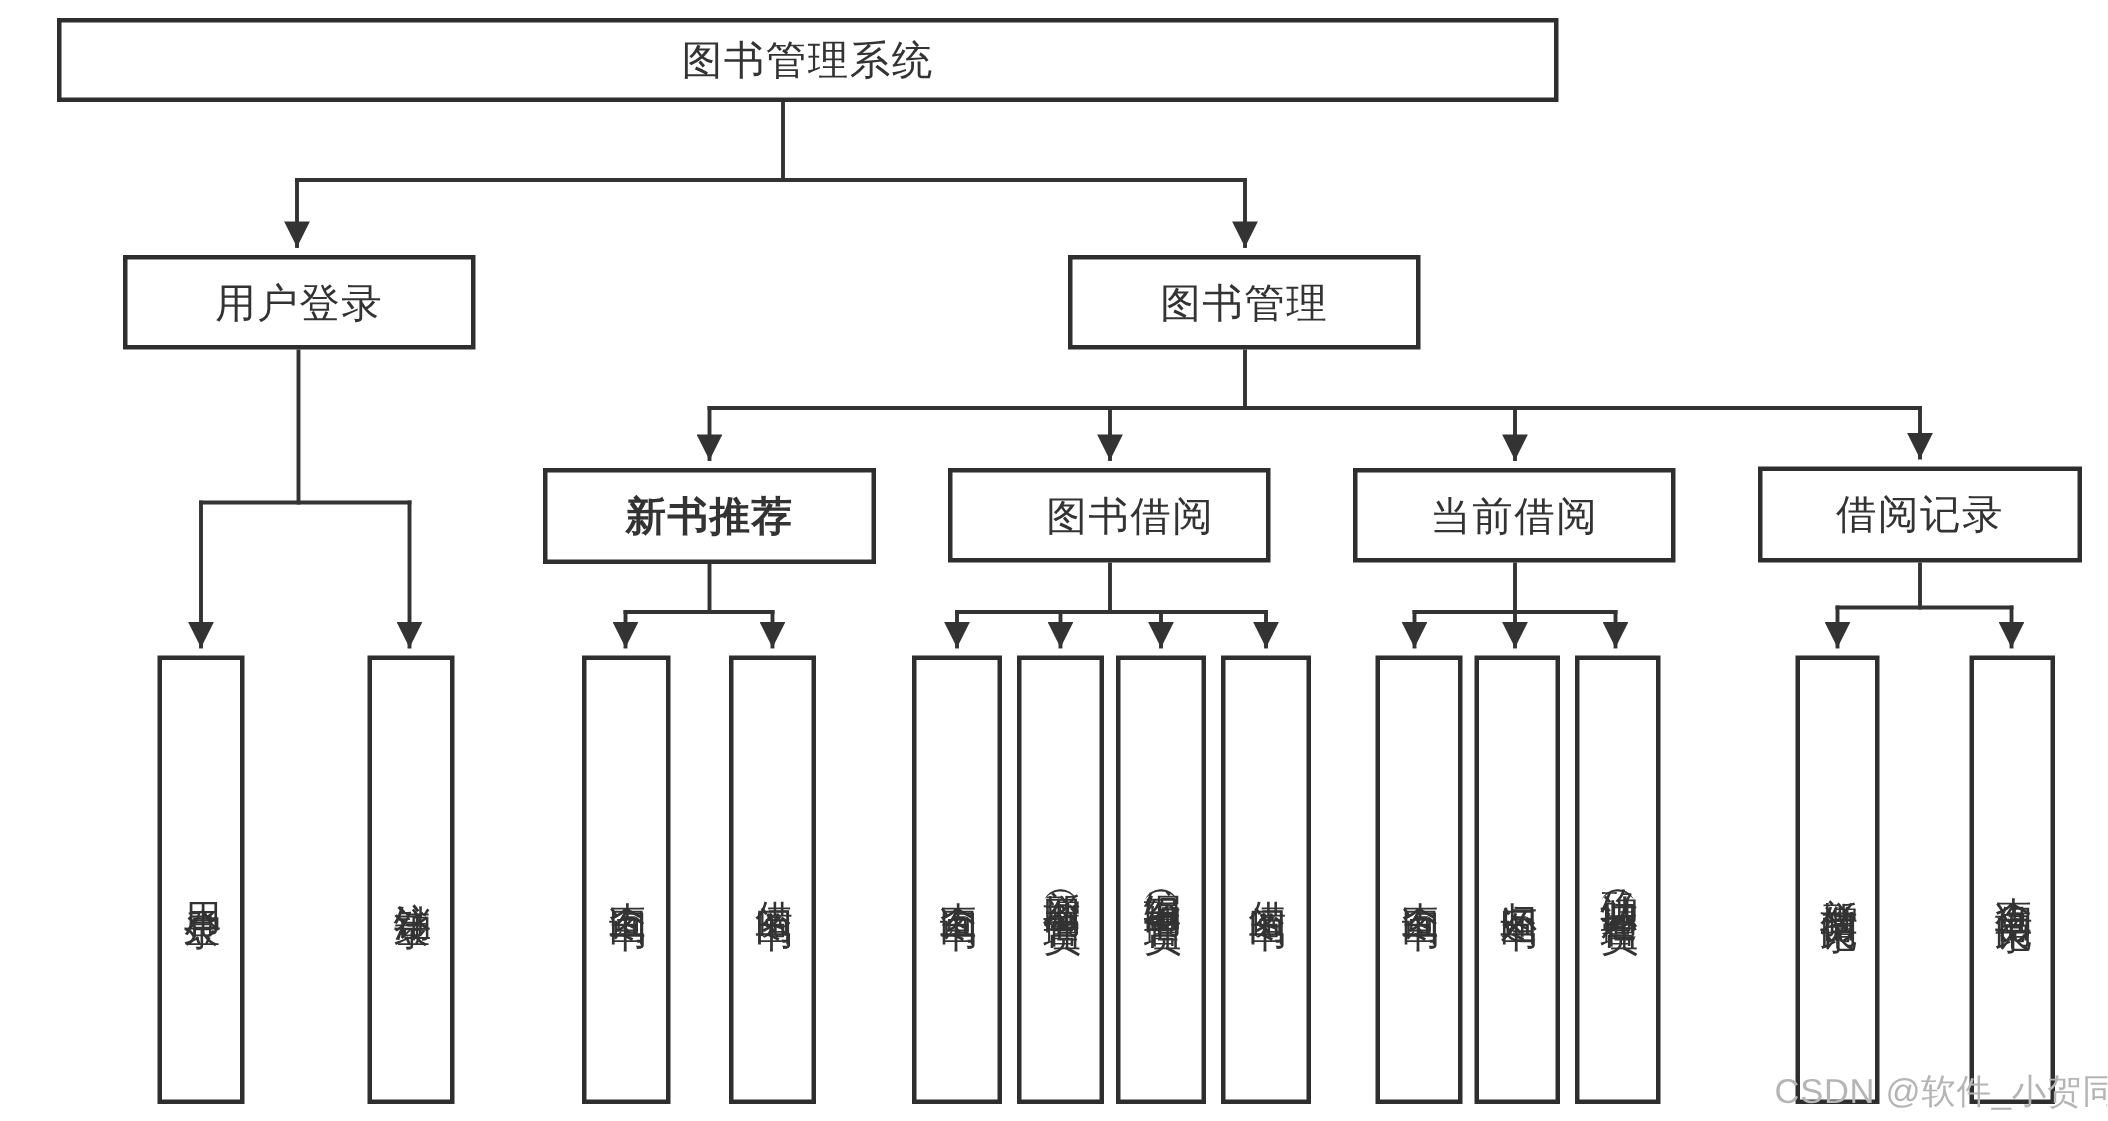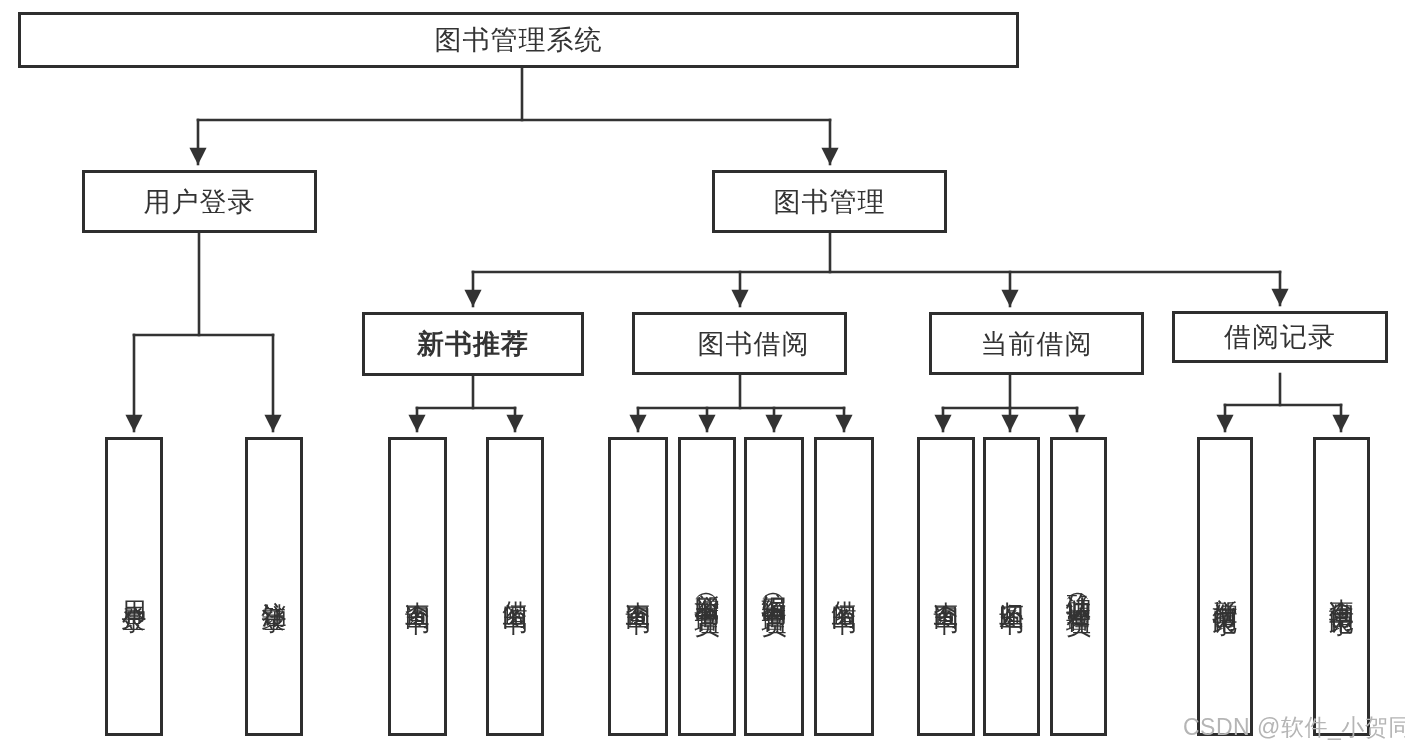--- a/index.html
+++ b/index.html
@@ -108,29 +108,29 @@
     <path class="edge" marker-end="url(#arrow)" d="M943 408 V431"></path>
     <path class="edge" marker-end="url(#arrow)" d="M1010 408 V431"></path>
     <path class="edge" marker-end="url(#arrow)" d="M1077 408 V431"></path>
 
     <path class="edge" d="M1280 374 V405"></path>
     <path class="edge" d="M1225 405 H1341"></path>
     <path class="edge" marker-end="url(#arrow)" d="M1225 405 V431"></path>
     <path class="edge" marker-end="url(#arrow)" d="M1341 405 V431"></path>
   </svg>
 
-  <div class="node hnode" style="left:18px; top:12px; width:1001px; height:56px;">图书管理系统</div>
+  <div class="node hnode" style="left:38px; top:12px; width:1001px; height:56px;">图书管理系统</div>
 
   <div class="node hnode" style="left:82px; top:170px; width:235px; height:63px;">用户登录</div>
   <div class="node hnode" style="left:712px; top:170px; width:235px; height:63px;text-align:right;">图书管理</div>
 
   <div class="node hnode" style="left:362px; top:312px; width:222px; height:64px;font-weight:bold;">新书推荐</div>
   <div class="node hnode" style="left:632px; top:312px; width:215px; height:63px;padding-left:28px;">图书借阅</div>
-  <div class="node hnode" style="left:902px; top:312px; width:215px; height:63px;margin-left:27px;">当前借阅</div>
-  <div class="node hnode" style="left:1172px; top:311px; width:216px; height:52px;">借阅记录</div>
+  <div class="node hnode" style="left:902px; top:312px; width:215px; height:63px;">当前借阅</div>
+  <div class="node hnode" style="left:1172px; top:311px; width:216px; height:64px;">借阅记录</div>
 
   <div class="node vnode" style="left:105px; top:437px; width:58px; height:299px;">
     <span>用户登录</span>
   </div>
   <div class="node vnode" style="left:245px; top:437px; width:58px; height:299px;">
     <span>注销登录</span>
   </div>
 
   <div class="node vnode" style="left:388px; top:437px; width:59px; height:299px;">
     <span>查询图书</span>

